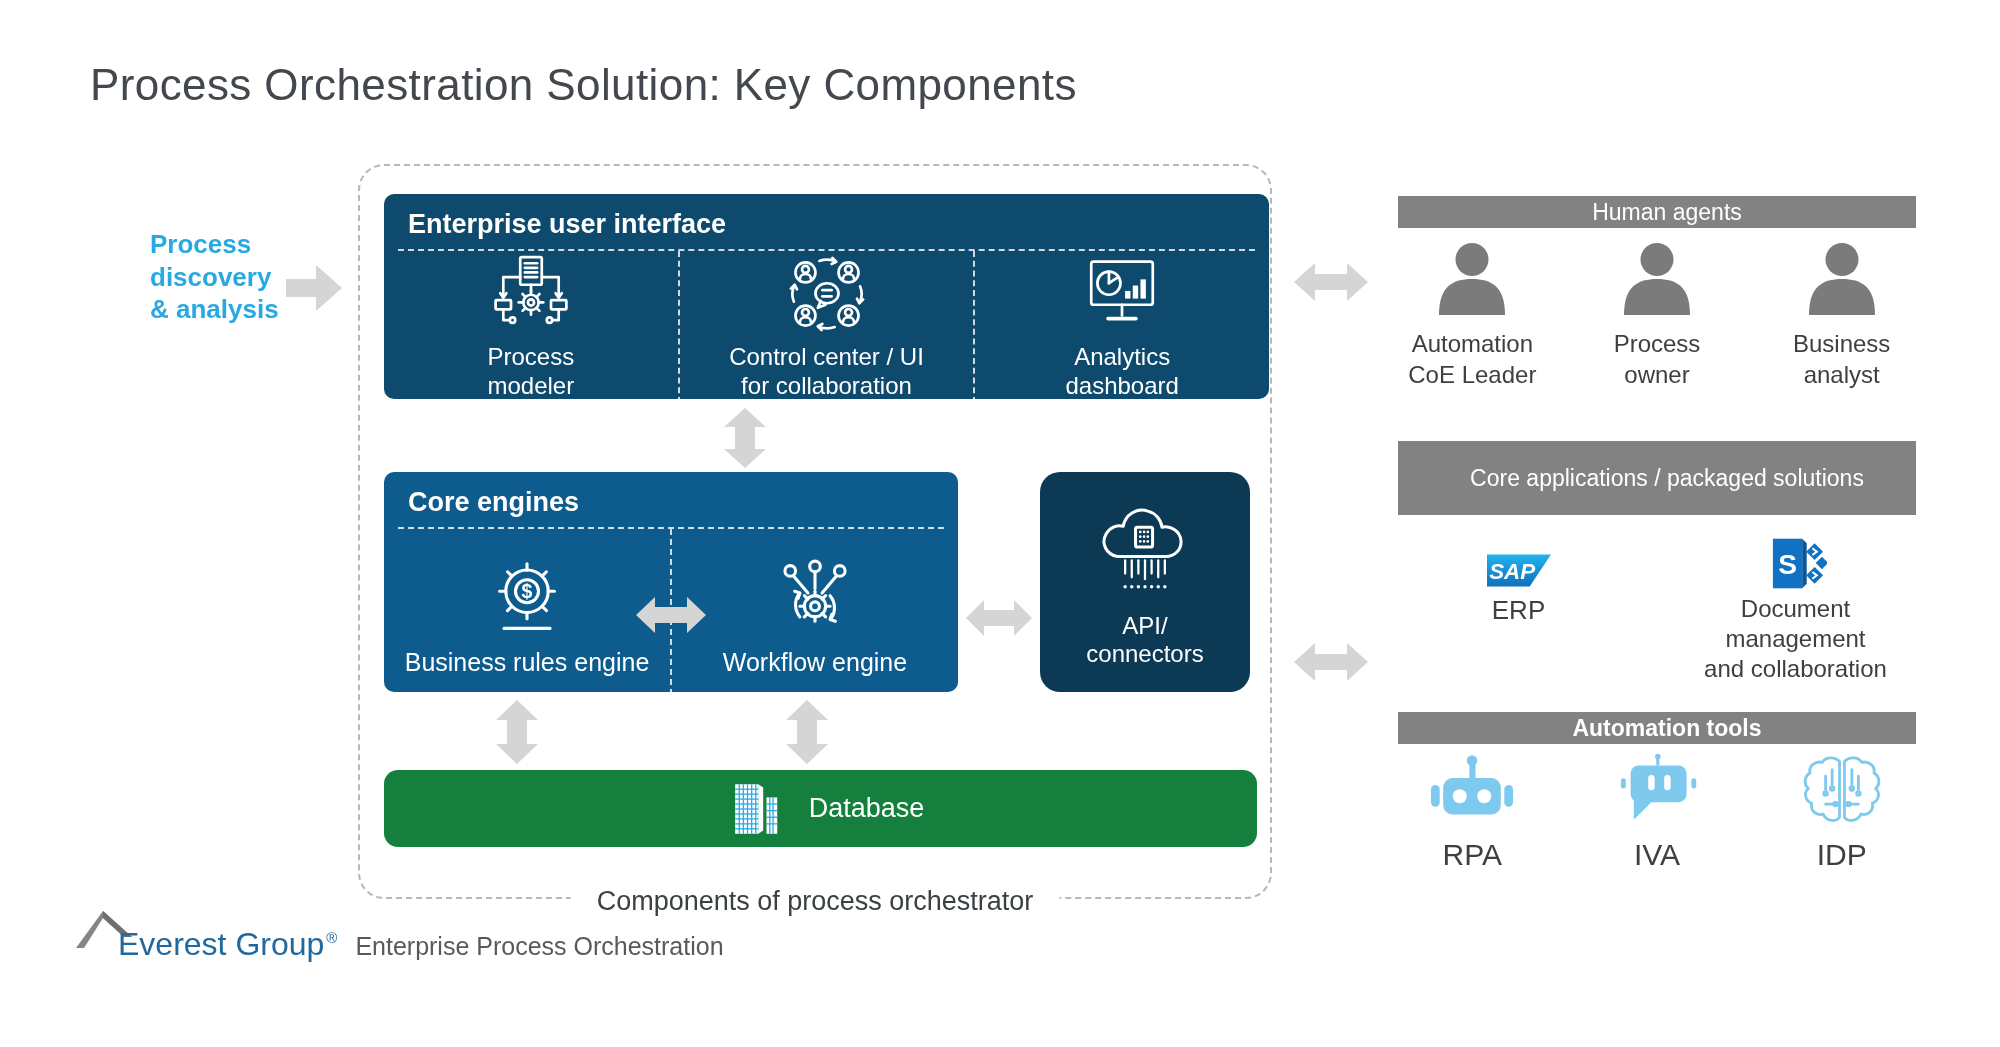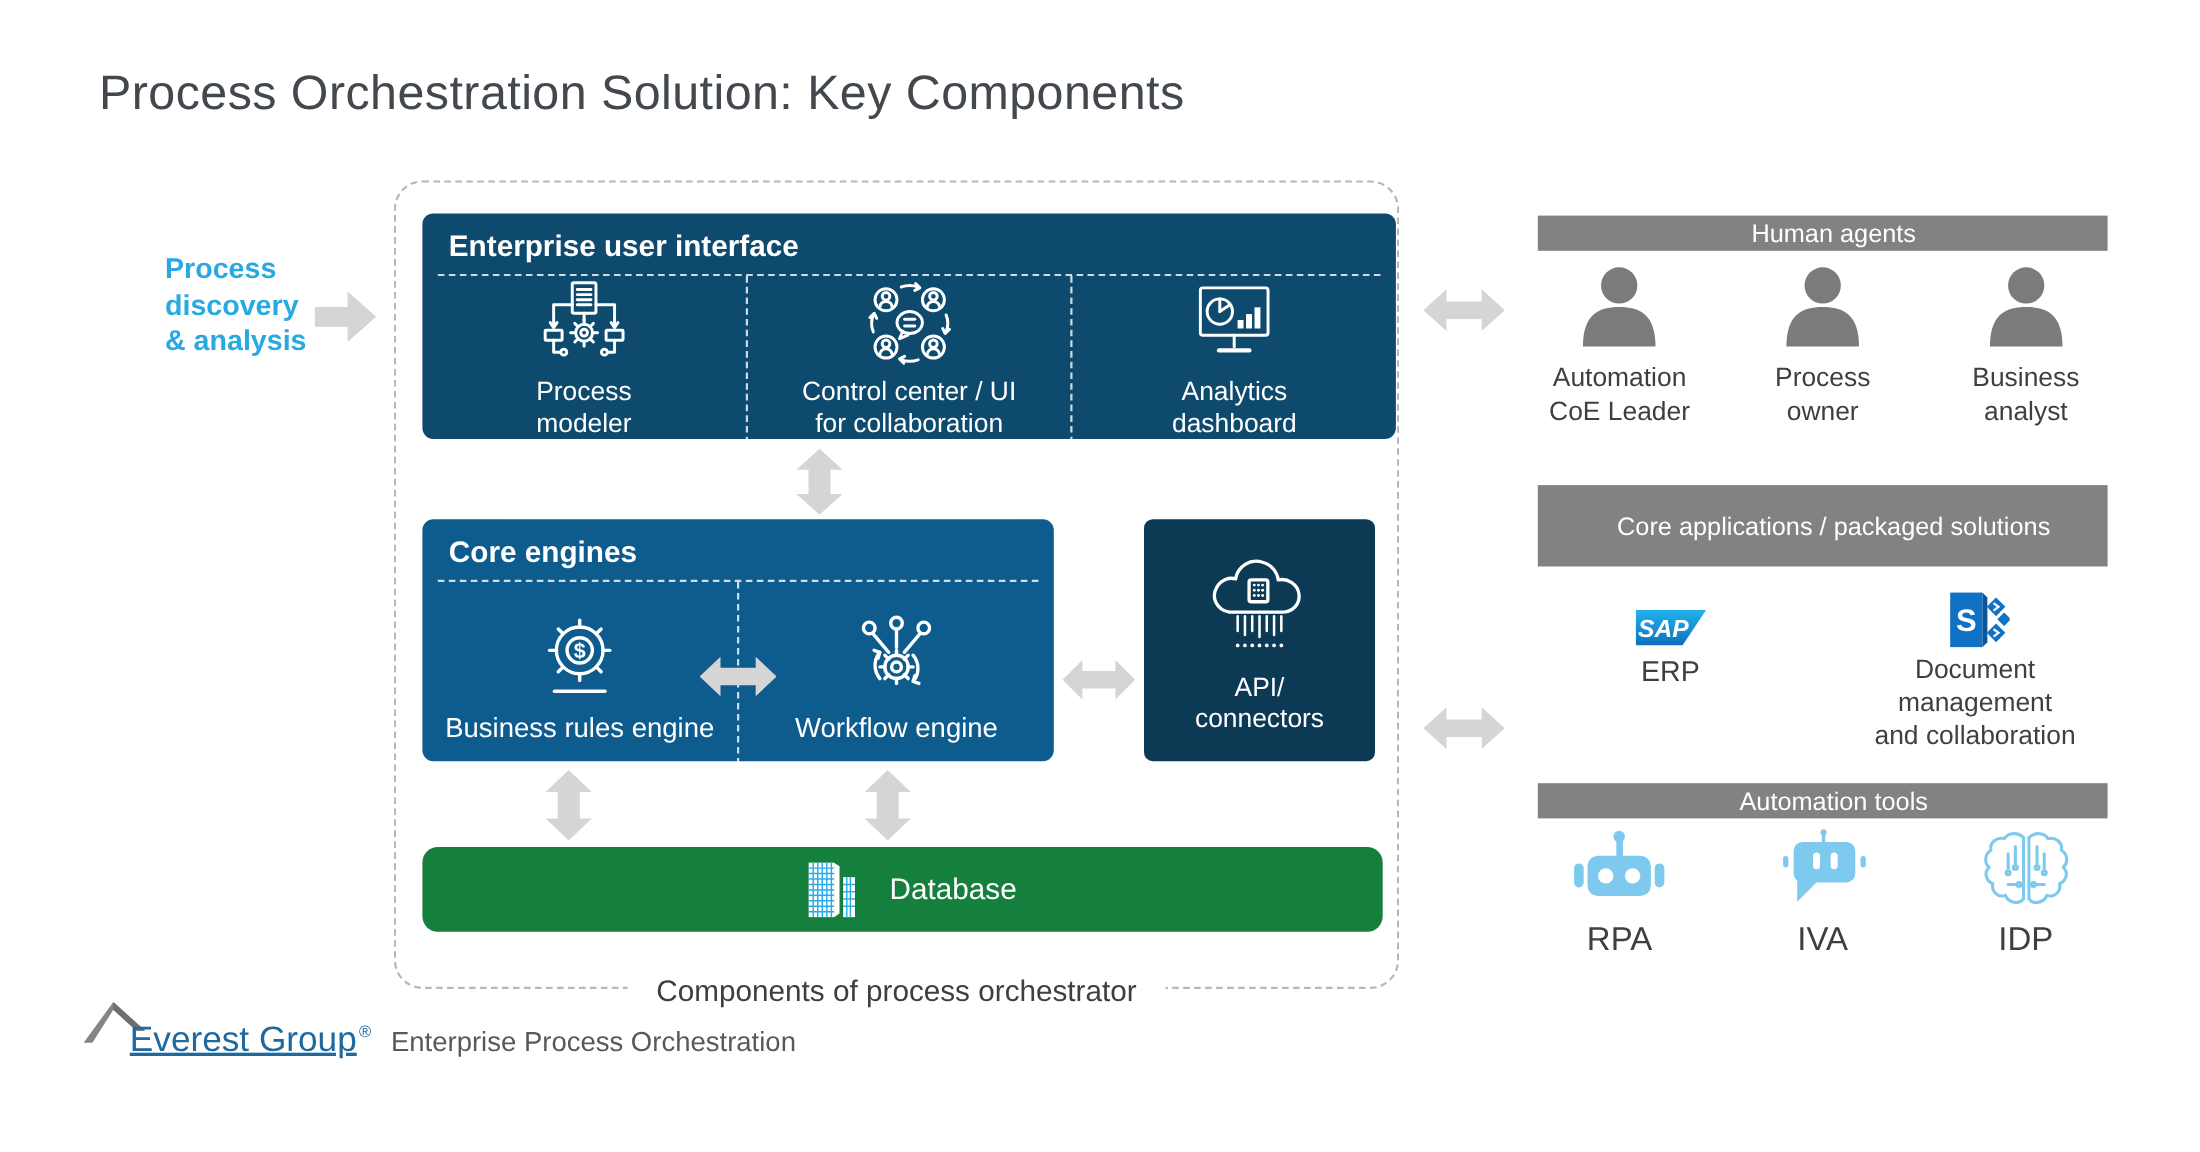--- a/index.html
+++ b/index.html
@@ -26,39 +26,39 @@
   .box-col + .box-col { border-left:2px dashed rgba(255,255,255,.8); }
   .col-label { font-size:24px; color:#fff; text-align:center; line-height:1.18; white-space:pre-line; }
 
   .ent-ui { left:384px; top:194px; width:885px; height:205px; background:#0d4a6d; }
   .ent-ui .box-cols { height:152px; }
 
   .core-eng { left:384px; top:472px; width:574px; height:220px; background:#0e5c8e; }
   .core-eng .box-cols { height:166px; }
   .core-eng .col-label { font-size:25px; }
 
-  .api-box { left:1040px; top:472px; width:210px; height:220px; background:#0c3a55; border-radius:8px;
+  .api-box { left:1040px; top:472px; width:210px; height:220px; background:#0c3a55; border-radius:20px;
              display:flex; flex-direction:column; align-items:center; justify-content:center; gap:12px; }
 
   .db-bar { left:384px; top:770px; width:873px; height:77px; background:#15803d; border-radius:14px;
             display:flex; align-items:center; justify-content:center; gap:26px; }
   .db-label { font-size:27px; color:#fff; }
 
   .panel-header { background:#828282; color:#fff; display:flex; align-items:center; justify-content:center;
                   font-size:23px;padding-left:20px; }
   .trio-row { left:1380px; width:554px; display:flex; }
   .trio-cell { flex:1; display:flex; flex-direction:column; align-items:center; }
   .trio-label { margin-top:8px; font-size:24px; color:#3f3f3f; text-align:center; line-height:1.3; white-space:pre-line; }
   .logo-slot { height:58px; display:flex; align-items:flex-end; justify-content:center; }
   .tool-slot { height:82px; display:flex; align-items:center; justify-content:center; }
   .tool-label { margin-top:6px; font-size:30px; color:#3f3f3f; }
   .app-label { margin-top:2px; font-size:26px; color:#3f3f3f; text-align:center; line-height:1.25; white-space:pre-line; }
 
   .footer { left:118px; top:926px; display:flex; align-items:baseline; gap:18px; }
-  .brand { font-size:32px; color:#20699f;text-decoration:underline; }
+  .brand { font-size:32px; color:#20699f; }
   .regmark { font-size:15px; color:#20699f; position:relative; top:-12px; margin-left:2px; }
   .subtitle { font-size:25px; color:#565a5e; }
 </style>
 </head>
 <body>
 
 <div class="canvas">
 
   <div class="abs page-title">Process Orchestration Solution: Key Components</div>
 
@@ -364,21 +364,21 @@
           <path d="M84,23 l8,6 l-8,6" stroke="#fff" stroke-width="3.5" fill="none"></path>
           <path d="M84,65 l8,6 l-8,6" stroke="#fff" stroke-width="3.5" fill="none"></path>
         </svg>
       </div>
       <div class="app-label" style="font-size:24px;">Document
 management
 and collaboration</div>
     </div>
   </div>
 
-  <div class="abs panel-header" style="left:1398px; top:712px; width:518px; height:32px;">Automation tools</div>
+  <div class="abs panel-header" style="left:1398px; top:712px; width:518px; height:32px;font-weight:bold;">Automation tools</div>
   <div class="abs trio-row" style="top:750px;">
     <div class="trio-cell">
       <div class="tool-slot">
         <svg width="96" height="76" viewBox="0 0 110 86" fill="#7ec9ee">
           <circle cx="55" cy="8" r="6"></circle>
           <rect x="52" y="12" width="7" height="18"></rect>
           <rect x="22" y="28" width="66" height="42" rx="11"></rect>
           <rect x="8" y="36" width="10" height="25" rx="5"></rect>
           <rect x="92" y="36" width="10" height="25" rx="5"></rect>
           <circle cx="41" cy="49" r="8" fill="#fff"></circle>

